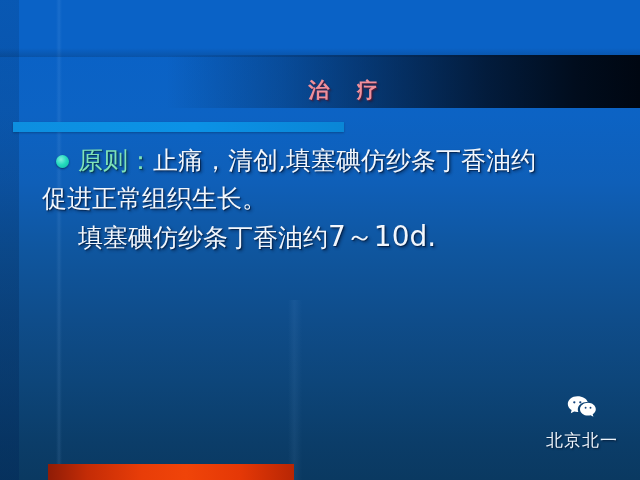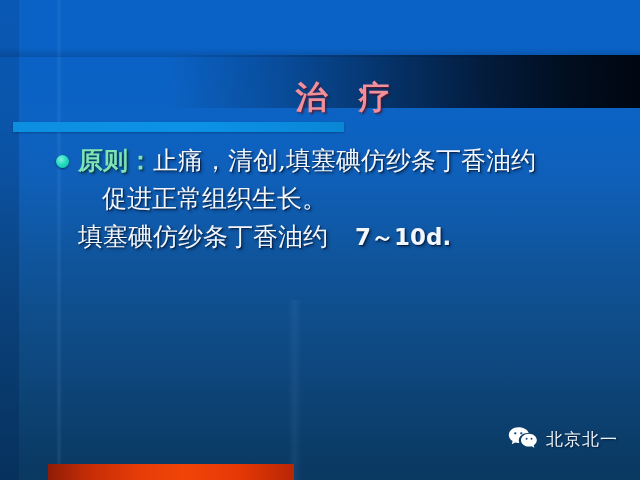--- a/index.html
+++ b/index.html
@@ -88,21 +88,21 @@
 
   
   .title {
     position: absolute;
     left: 0; top: 76px;
     width: 640px;
     text-align: center;
     padding-left: 56px;
     box-sizing: border-box;
     font-family: "DejaVu Serif", serif;
-    font-size: 32px;
+    font-size: 21px;
     font-weight: 700;
     letter-spacing: 10px;
     color: #f0909c;
     text-shadow:
       1px 1px 0 rgba(120,20,40,0.55),
       2px 2px 2px rgba(60,10,25,0.45);
     white-space: nowrap;
   }
 
   
@@ -126,53 +126,52 @@
     white-space: nowrap;
     font-family: "DejaVu Serif", serif;
     font-size: 25px;
     line-height: 38px;
     color: #f2f7fd;
     text-shadow:
       1px 1px 1px rgba(0,18,48,0.65),
       2px 2px 3px rgba(0,12,34,0.45);
   }
   .line.bulleted { padding-left: 78px; }
-  .line.cont     { padding-left: 102px; }
+  .line.cont     { padding-left: 42px; }
   .line.plain    { padding-left: 78px; }
 
   .bullet {
     position: absolute;
     left: 56px; top: 13px;
     width: 13px; height: 13px;
     border-radius: 50%;
     background: radial-gradient(circle at 38% 34%, #7ff0dc 0%, #22d9bd 48%, #10b89c 100%);
     box-shadow: 0 1px 2px rgba(0,20,45,0.6);
   }
 
   .kw {
     color: #7fe3b8;
     text-shadow:
       1px 1px 1px rgba(0,40,35,0.6),
       2px 2px 3px rgba(0,25,25,0.4);
-    font-weight: bold;
   }
   .lat {
     font-family: "DejaVu Sans", sans-serif;
-    font-weight: 700;
-    font-size: 23px;
-    margin-left: 27px;
+    font-weight: 400;
+    font-size: 28px;
   }
 
   
   .watermark {
     position: absolute;
     right: 22px; bottom: 28px;
     display: flex;
     align-items: center;
     gap: 8px;
+    flex-direction: column;
   }
   .wechat-icon { display: block; }
   .wm-text {
     font-family: "DejaVu Serif", serif;
     font-size: 17px;
     color: #eef4fb;
     letter-spacing: 1px;
     text-shadow: 1px 1px 2px rgba(0,10,30,0.7);
     white-space: nowrap;
   }

